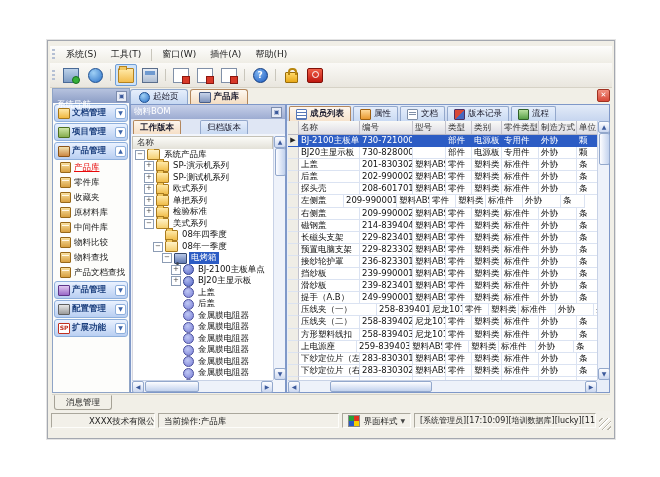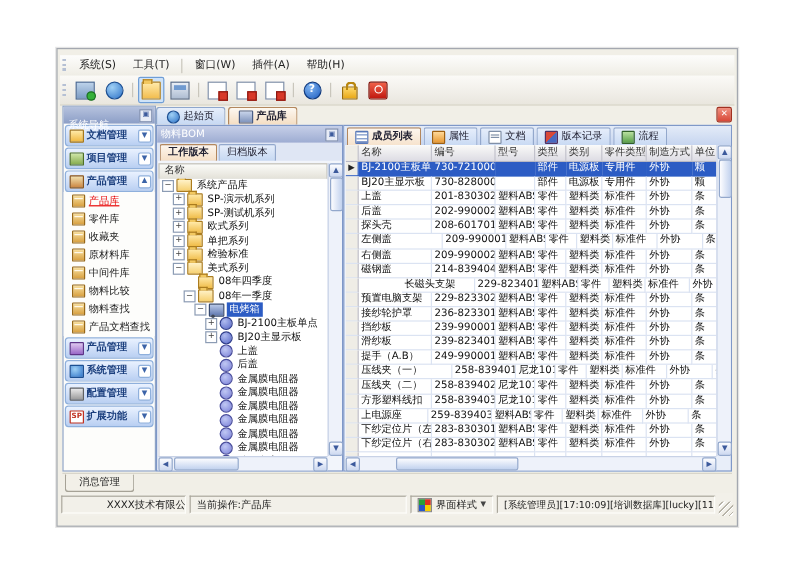--- a/index.html
+++ b/index.html
@@ -59,21 +59,21 @@
   .dtab.active{background:linear-gradient(#fdf8f1,#f4ddc2);border-color:#b3875d;font-weight:bold;}
   .dticon{width:10px;height:9px;border-radius:1px;}
   .dt-home{background:radial-gradient(circle at 35% 30%,#9fd0f5,#2d72c8);border:1px solid #1c4f92;border-radius:50%;width:9px;}
   .dt-prod{background:linear-gradient(#c8d4ea,#8094bc);border:1px solid #4a5e86;}
   .dclose{margin-left:auto;width:11px;height:11px;margin-bottom:2px;background:linear-gradient(#f09080,#d84838);border:1px solid #a03020;border-radius:2px;color:#fff;font-size:7px;line-height:10px;text-align:center;font-weight:bold;}
   
   .bom{position:absolute;left:82px;top:63px;width:154px;bottom:45px;border:1px solid #7f98c8;background:#f2f5fb;}
   .bom-header{height:14px;background:linear-gradient(#c6cfe8,#9dacd2);color:#fff;font-size:8.5px;display:flex;align-items:center;padding:0 3px;justify-content:flex-end;}
   .bom-header .t{flex:1;}
   .bom-tabs{height:15px;display:flex;align-items:flex-end;padding-left:2px;background:#dfe6f4;}
-  .btab{height:13px;padding:0 6px;margin-right:1px;border:1px solid #93a8cc;border-bottom:none;border-radius:2px 2px 0 0;background:linear-gradient(#e6eefb,#c6d8f2);font-size:8.5px;line-height:12px;color:#223;}
+  .btab{height:13px;padding:0 6px;margin-right:19px;border:1px solid #93a8cc;border-bottom:none;border-radius:2px 2px 0 0;background:linear-gradient(#e6eefb,#c6d8f2);font-size:8.5px;line-height:12px;color:#223;}
   .btab.active{background:linear-gradient(#fdf6ee,#f6dfc6);border-color:#b3875d;font-weight:bold;}
   .tree-header{position:absolute;left:1px;right:12px;top:31px;height:12px;background:linear-gradient(#fbfbf8,#e3e1d8);border:1px solid #c4c1b6;font-size:8.5px;line-height:11px;padding-left:4px;color:#333;}
   .tree{position:absolute;left:1px;right:12px;top:44px;bottom:12px;background:#fff;overflow:hidden;border-left:1px solid #d8d8e0;}
   .tnode{height:11.5px;display:flex;align-items:center;white-space:nowrap;font-size:8.5px;color:#111;}
   .tgl{width:8px;height:8px;border:1px solid #8c9cb4;background:#fff;font-size:7px;line-height:7px;text-align:center;color:#444;flex:none;margin-right:2px;}
   .tgl.none{visibility:hidden;}
   .ticon{width:11px;height:9px;flex:none;margin-right:2px;position:relative;border-radius:1px;}
   .ti-folder,.ti-folder-open{background:linear-gradient(#ffe9a8,#f0bc48);border:1px solid #ab7c1e;}
   .ti-folder:before,.ti-folder-open:before{content:"";position:absolute;left:0;top:-3px;width:5px;height:2px;background:#f2c860;border:1px solid #ab7c1e;border-bottom:none;}
   .ti-folder-open{background:linear-gradient(#fff2c8,#f6d070);}
@@ -235,25 +235,20 @@
         <div class="sb-item">
           <span class="si"></span>
           <span class="lbl">产品文档查找</span>
         </div>
         <div class="sb-group">
           <span class="gi gi-craft"></span>
           <span class="gl">产品管理</span>
           <span class="chev">▼</span>
         </div>
         <div class="sb-group">
-          <span class="gi gi-sys"></span>
-          <span class="gl">系统管理</span>
-          <span class="chev">▼</span>
-        </div>
-        <div class="sb-group">
           <span class="gi gi-conf"></span>
           <span class="gl">配置管理</span>
           <span class="chev">▼</span>
         </div>
         <div class="sb-group">
           <span class="gi gi-sp">SP</span>
           <span class="gl">扩展功能</span>
           <span class="chev">▼</span>
         </div>
       </div>
@@ -510,21 +505,21 @@
             <span class="gc" style="width: 53px;">208-601701-01X</span>
             <span class="gc" style="width: 33px;">塑料ABS</span>
             <span class="gc" style="width: 26px;">零件</span>
             <span class="gc" style="width: 30px;">塑料类</span>
             <span class="gc" style="width: 37px;">标准件</span>
             <span class="gc" style="width: 38px;">外协</span>
             <span class="gc" style="width: 24px;">条</span>
           </div>
           <div class="grow">
             <span class="gc marker" style="width: 11px;"></span>
-            <span class="gc" style="width: 70px;">左侧盖</span>
+            <span class="gc" style="width: 45px;">左侧盖</span>
             <span class="gc" style="width: 53px;">209-990001-01X</span>
             <span class="gc" style="width: 33px;">塑料ABS</span>
             <span class="gc" style="width: 26px;">零件</span>
             <span class="gc" style="width: 30px;">塑料类</span>
             <span class="gc" style="width: 37px;">标准件</span>
             <span class="gc" style="width: 38px;">外协</span>
             <span class="gc" style="width: 24px;">条</span>
           </div>
           <div class="grow">
             <span class="gc marker" style="width: 11px;"></span>
@@ -543,21 +538,21 @@
             <span class="gc" style="width: 53px;">214-839404-01X</span>
             <span class="gc" style="width: 33px;">塑料ABS</span>
             <span class="gc" style="width: 26px;">零件</span>
             <span class="gc" style="width: 30px;">塑料类</span>
             <span class="gc" style="width: 37px;">标准件</span>
             <span class="gc" style="width: 38px;">外协</span>
             <span class="gc" style="width: 24px;">条</span>
           </div>
           <div class="grow">
             <span class="gc marker" style="width: 11px;"></span>
-            <span class="gc" style="width: 61px; margin-left: 36px;">长磁头支架</span>
+            <span class="gc" style="width: 61px;">长磁头支架</span>
             <span class="gc" style="width: 53px;">229-823401-00X</span>
             <span class="gc" style="width: 33px;">塑料ABS</span>
             <span class="gc" style="width: 26px;">零件</span>
             <span class="gc" style="width: 30px;">塑料类</span>
             <span class="gc" style="width: 37px;">标准件</span>
             <span class="gc" style="width: 38px;">外协</span>
             <span class="gc" style="width: 24px;">条</span>
           </div>
           <div class="grow">
             <span class="gc marker" style="width: 11px;"></span>

